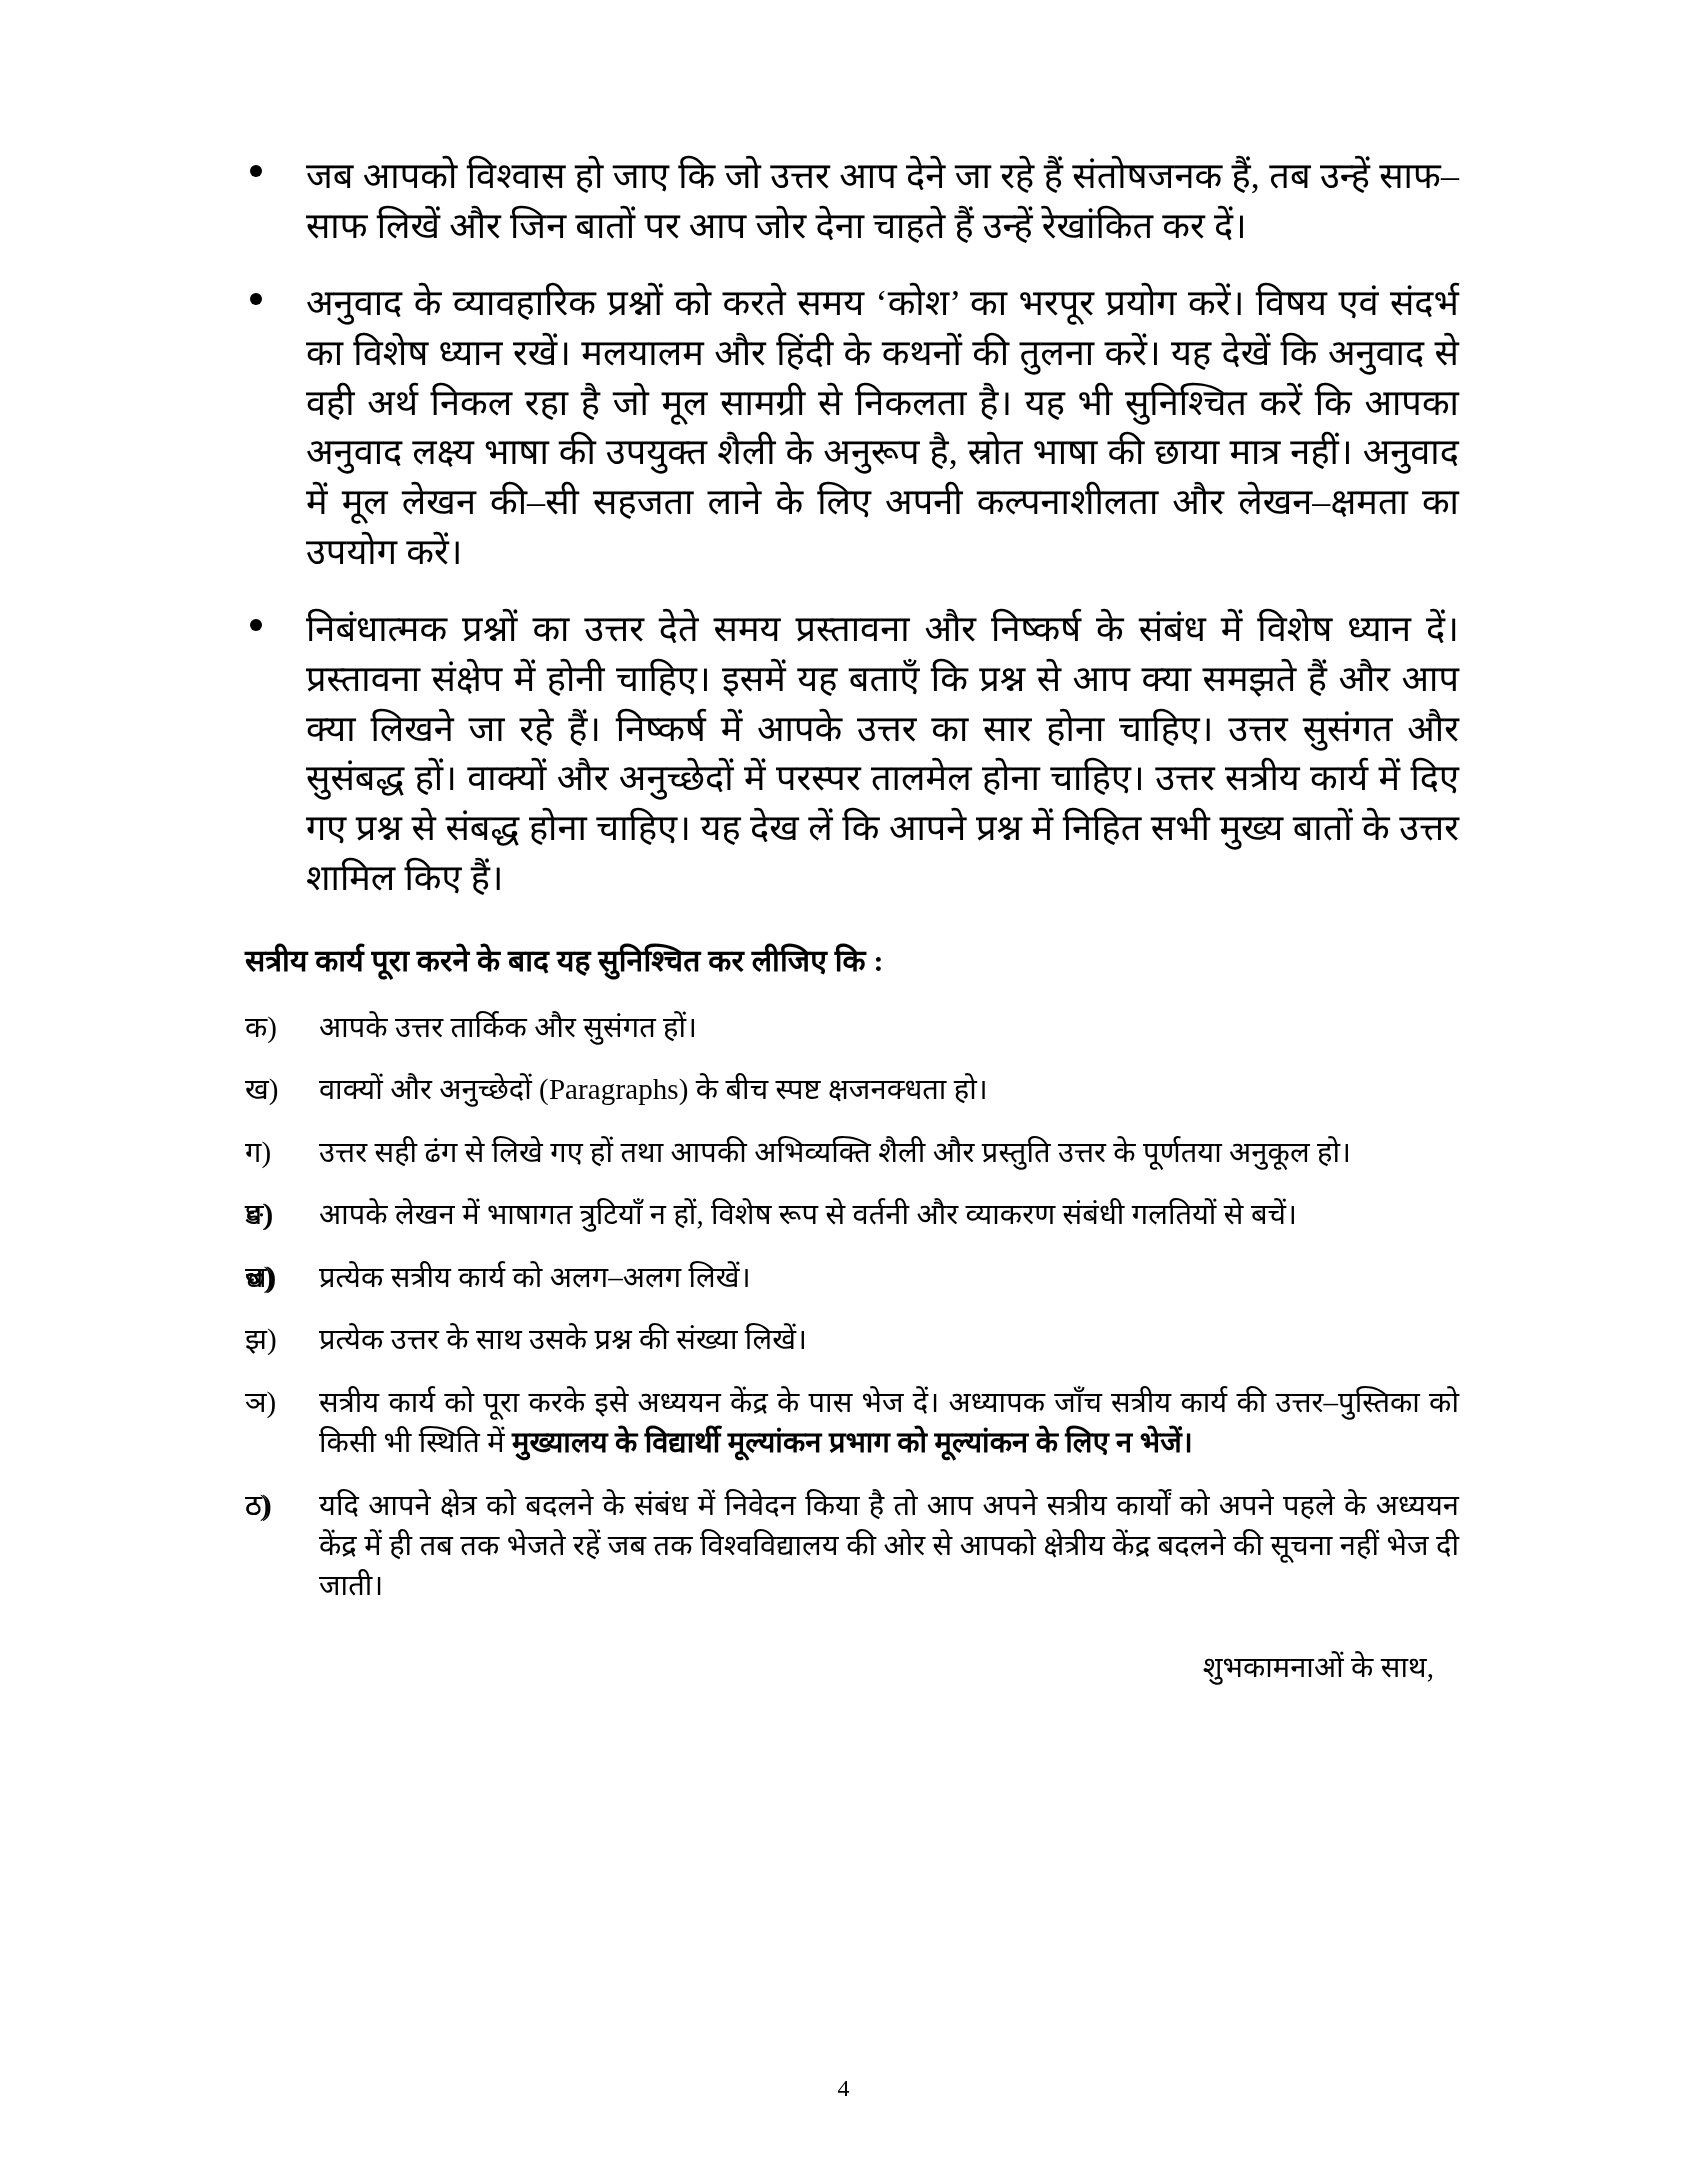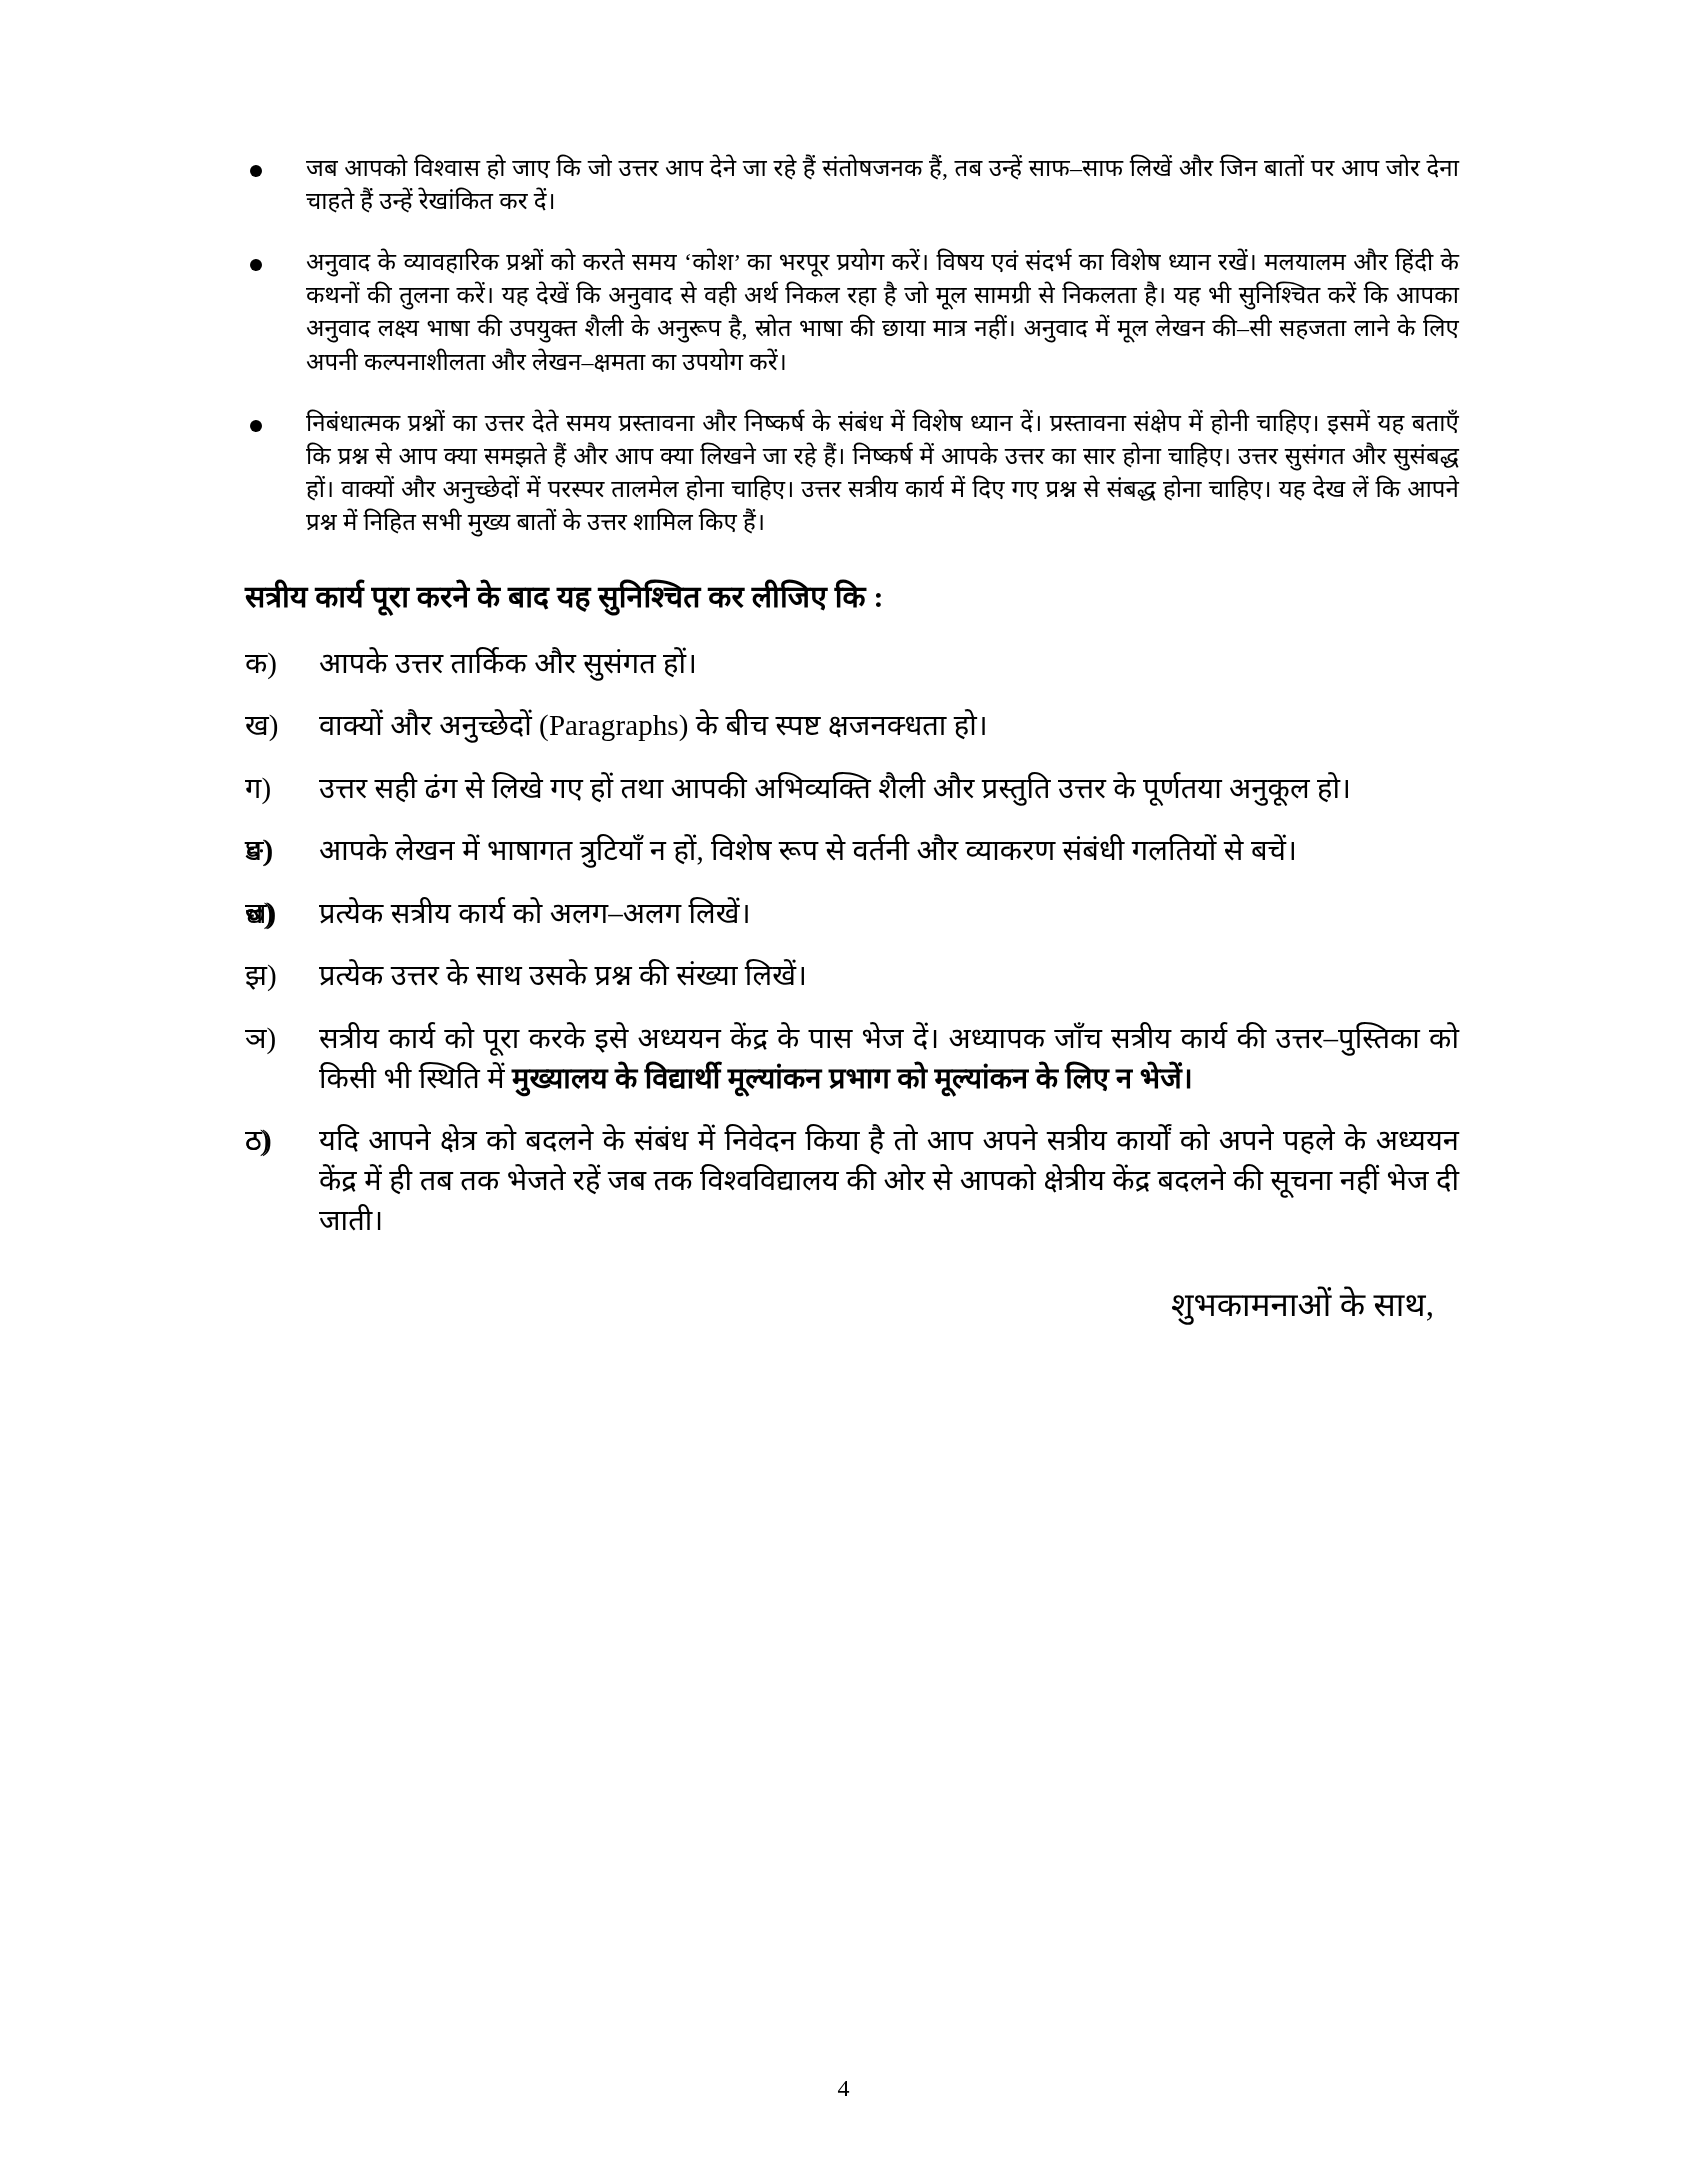--- a/index.html
+++ b/index.html
@@ -24,21 +24,21 @@
   
   .bullet-list {
     margin: 0;
     padding: 0;
     list-style: none;
   }
   .bullet-item {
     position: relative;
     padding-left: 61px;
     margin-bottom: 28px;
-    font-size: 24px;
+    font-size: 36px;
     line-height: 1.38;
     text-align: justify;
     text-justify: inter-word;
     letter-spacing: 0.1px;
   }
   .bullet-item:last-child { margin-bottom: 0; }
   .bullet-dot {
     position: absolute;
     left: 5.3px;
     top: 13.2px;
@@ -84,21 +84,21 @@
     white-space: nowrap;
   }
   .bold-emph {
     font-weight: bold;
     margin-top: 18px;
   }
 
   
   .closing-line {
     margin-top: 41px;
-    font-size: 33px;
+    font-size: 29px;
     text-align: right;
     padding-right: 25px;
     letter-spacing: 0.1px;
   }
 
   
   .page-number {
     position: absolute;
     left: 0;
     right: 0;

